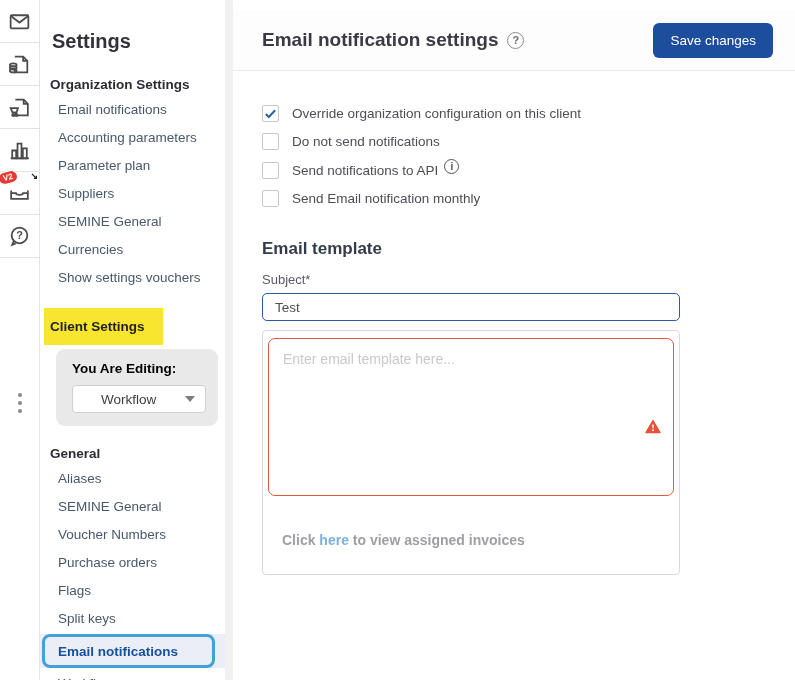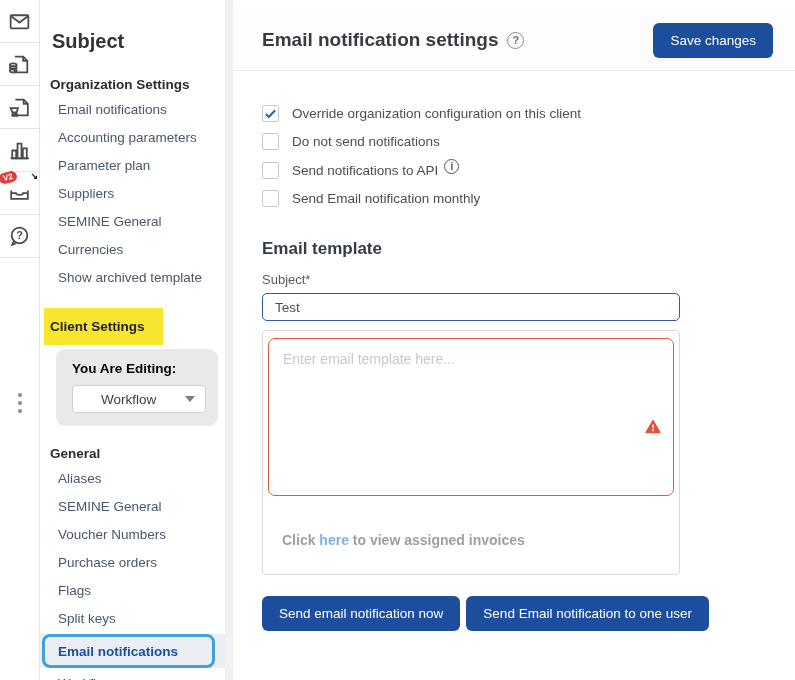--- a/index.html
+++ b/index.html
@@ -203,30 +203,30 @@
         </svg>
     </div>
     <div class="drag-dots">
         <span></span>
         <span></span>
         <span></span>
       </div>
   </div>
 
   <div class="sidebar">
-    <div class="sidebar-title">Subject</div>
+    <div class="sidebar-title">Settings</div>
 
     <div class="nav-section-header">Organization Settings</div>
     <div class="nav-item">Email notifications</div>
     <div class="nav-item">Accounting parameters</div>
     <div class="nav-item">Parameter plan</div>
     <div class="nav-item">Suppliers</div>
     <div class="nav-item">SEMINE General</div>
     <div class="nav-item">Currencies</div>
-    <div class="nav-item">Show archived template</div>
+    <div class="nav-item">Show settings vouchers</div>
 
     <div class="client-settings-hl">Client Settings</div>
 
     <div class="editing-box">
       <div class="editing-label">You Are Editing:</div>
       <div class="editing-select">
         <span class="editing-select-value">Workflow</span>
         <span class="select-caret"></span>
       </div>
     </div>
@@ -300,19 +300,15 @@
               <circle cx="12" cy="16.6" r="1.4" fill="#fff"></circle>
             </svg>
         </span>
         <div class="assigned-line">
           <span>Click</span>
           <span class="assigned-link">here</span>
           <span>to view assigned invoices</span>
         </div>
       </div>
 
-      <div class="action-row">
-        <button class="btn-primary">Send email notification now</button>
-        <button class="btn-primary">Send Email notification to one user</button>
-      </div>
     </div>
   </div>
 </div>
 
 </body></html>

